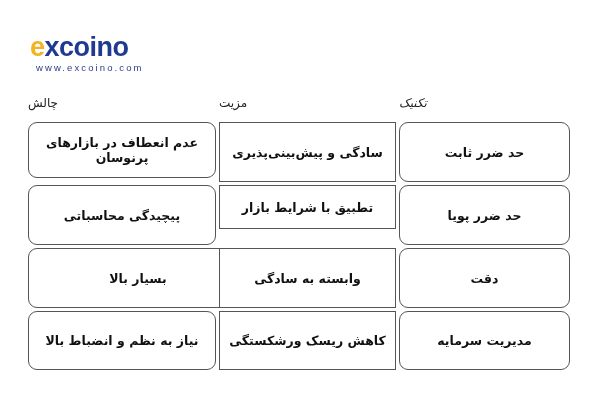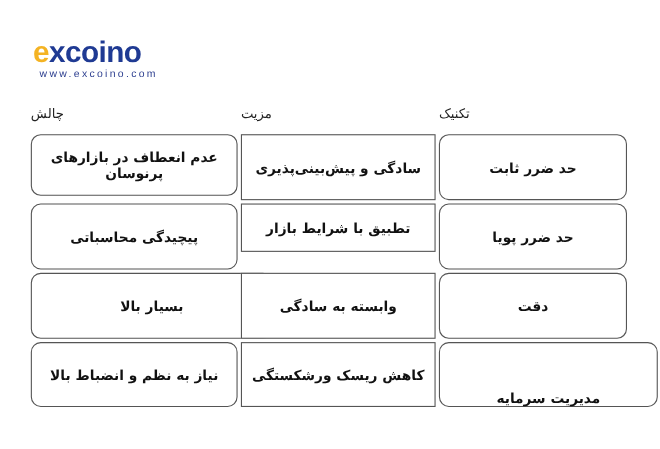--- a/index.html
+++ b/index.html
@@ -20,21 +20,21 @@
 <body>
 
 <div class="logo">
   <div class="logo-main"><span class="logo-e">e</span><span>xcoino</span></div>
   <div class="logo-url">www.excoino.com</div>
 </div>
 
 <div class="headers">
   <div class="hdr" style="left:0;width:188px;">چالش</div>
   <div class="hdr" style="left:191px;width:176px;">مزیت</div>
-  <div class="hdr" style="left:371px;width:171px;">تکنیک</div>
+  <div class="hdr" style="left:371px;width:171px;font-style:italic;">تکنیک</div>
 </div>
 
 <div class="grid">
 
   <div class="cell c-left" style="left:0;top:0;width:188px;height:56px;">
       <span>عدم انعطاف در بازارهای پرنوسان</span>
     </div>
   <div class="cell c-mid" style="left:191px;top:0;width:177px;height:60px;">
       <span>سادگی و پیش‌بینی‌پذیری</span>
     </div>
@@ -61,16 +61,16 @@
   <div class="cell c-right" style="left:371px;top:126px;width:171px;height:60px;">
       <span>دقت</span>
     </div>
 
   <div class="cell c-left" style="left:0;top:189px;width:188px;height:59px;">
       <span>نیاز به نظم و انضباط بالا</span>
     </div>
   <div class="cell c-mid" style="left:191px;top:189px;width:177px;height:59px;">
       <span>کاهش ریسک ورشکستگی</span>
     </div>
-  <div class="cell c-right" style="left:371px;top:189px;width:199px;height:59px;align-items:flex-end;">
+  <div class="cell c-right" style="left:371px;top:189px;width:171px;height:59px;">
       <span>مدیریت سرمایه</span>
     </div>
 </div>
 
 </body></html>

